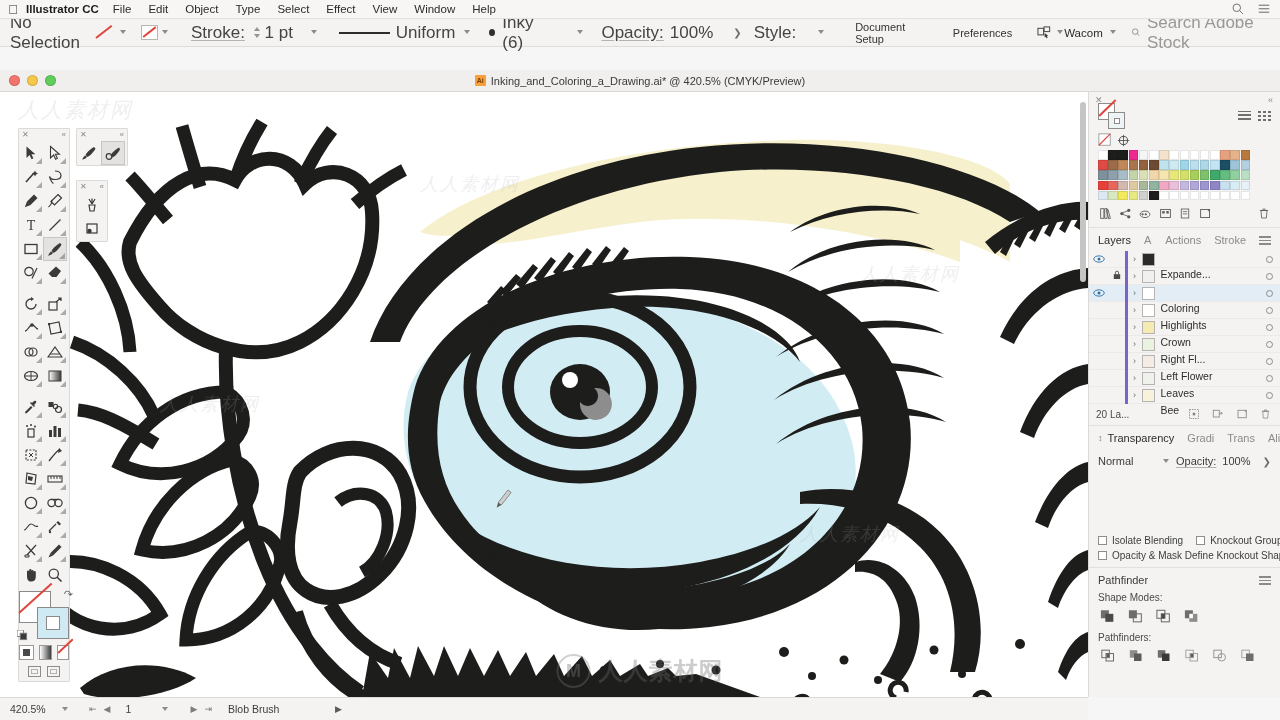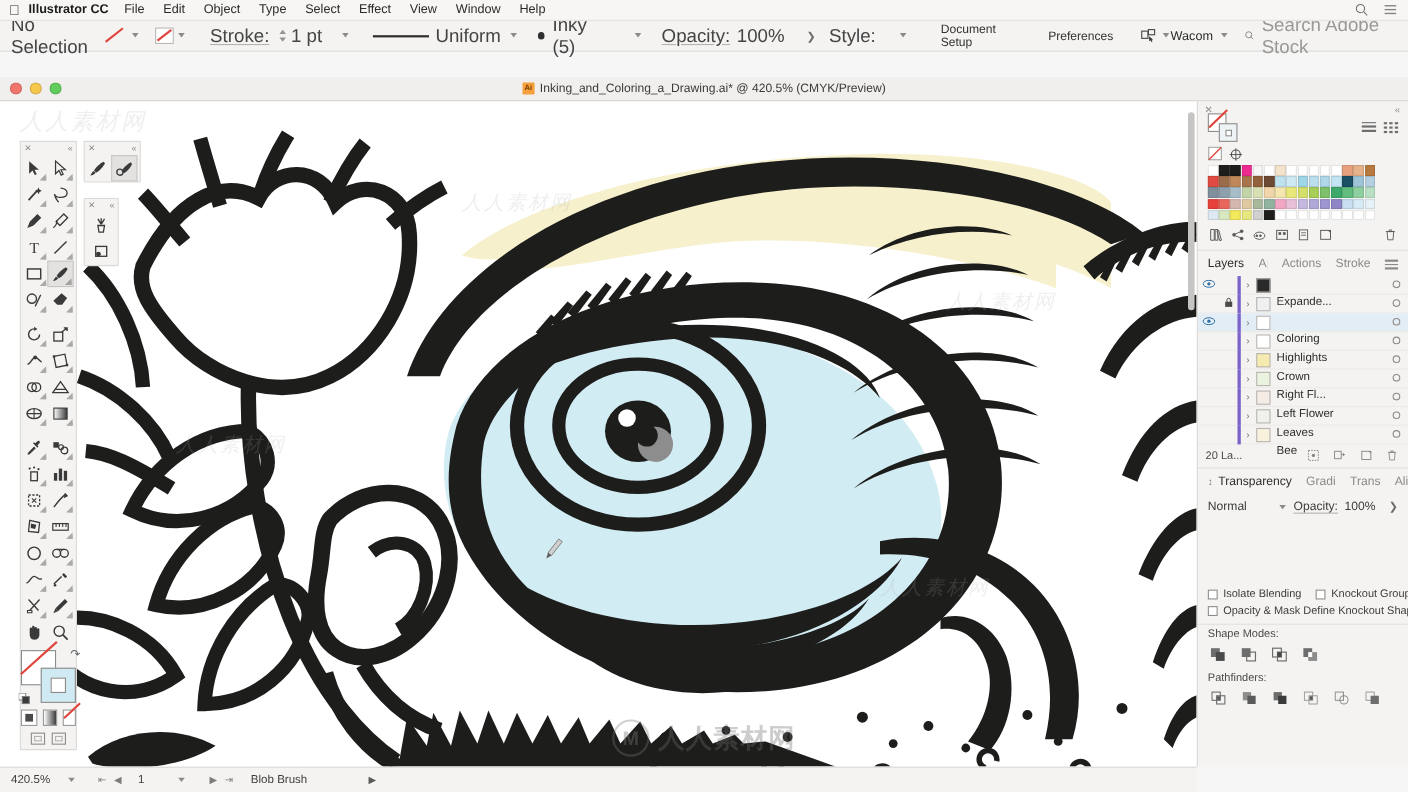--- a/index.html
+++ b/index.html
@@ -293,21 +293,21 @@
     <div class="ob-label underlined" style="margin-left:22px;">Stroke:</div>
     <span class="spinner" style="margin-left:8px;"></span>
     <div class="ob-label" style="margin-left:4px;width:38px;">1 pt</div>
     <span class="caret" style="margin-left:14px;"></span>
 
     <div class="uniform-line" style="margin-left:22px;"></div>
     <div class="ob-label" style="margin-left:6px;">Uniform</div>
     <span class="caret" style="margin-left:9px;"></span>
 
     <div class="dot-brush" style="margin-left:19px;"></div>
-    <div class="ob-label" style="margin-left:7px;">Inky (5)</div>
+    <div class="ob-label" style="margin-left:7px;">Inky (6)</div>
     <span class="caret" style="margin-left:27px;"></span>
 
     <div class="ob-label underlined" style="margin-left:18px;">Opacity:</div>
     <div class="ob-label" style="margin-left:6px;">100%</div>
     <span class="arrow-r" style="margin-left:20px;">❯</span>
 
     <div class="ob-label" style="margin-left:12px;">Style:</div>
     <span class="caret" style="margin-left:22px;"></span>
 
     <div class="ob-btn" style="margin-left:22px;">Document Setup</div>
@@ -1139,20 +1139,28 @@
           <span class="lbl">Knockout Group</span>
         </div>
         <div>
           <span class="chk"></span>
           <span class="lbl">Opacity &amp; Mask Define Knockout Shape</span>
         </div>
       </div>
     </div>
 
     <div class="panel" style="border-bottom:none;">
+      <div class="pf-title">
+        <span>Pathfinder</span>
+        <span class="pmenu">
+            <i></i>
+            <i></i>
+            <i></i>
+          </span>
+      </div>
       <div class="pf-sub">Shape Modes:</div>
       <div class="pf-row">
         <span class="pf-btn">
           <svg width="16" height="15" viewBox="0 0 18 16">
               <rect x="1" y="1" width="9" height="9" fill="#6d6d6d"></rect>
               <rect x="6" y="5" width="9" height="9" fill="#4a4a4a"></rect>
             </svg>
         </span>
         <span class="pf-btn">
           <svg width="16" height="15" viewBox="0 0 18 16">

